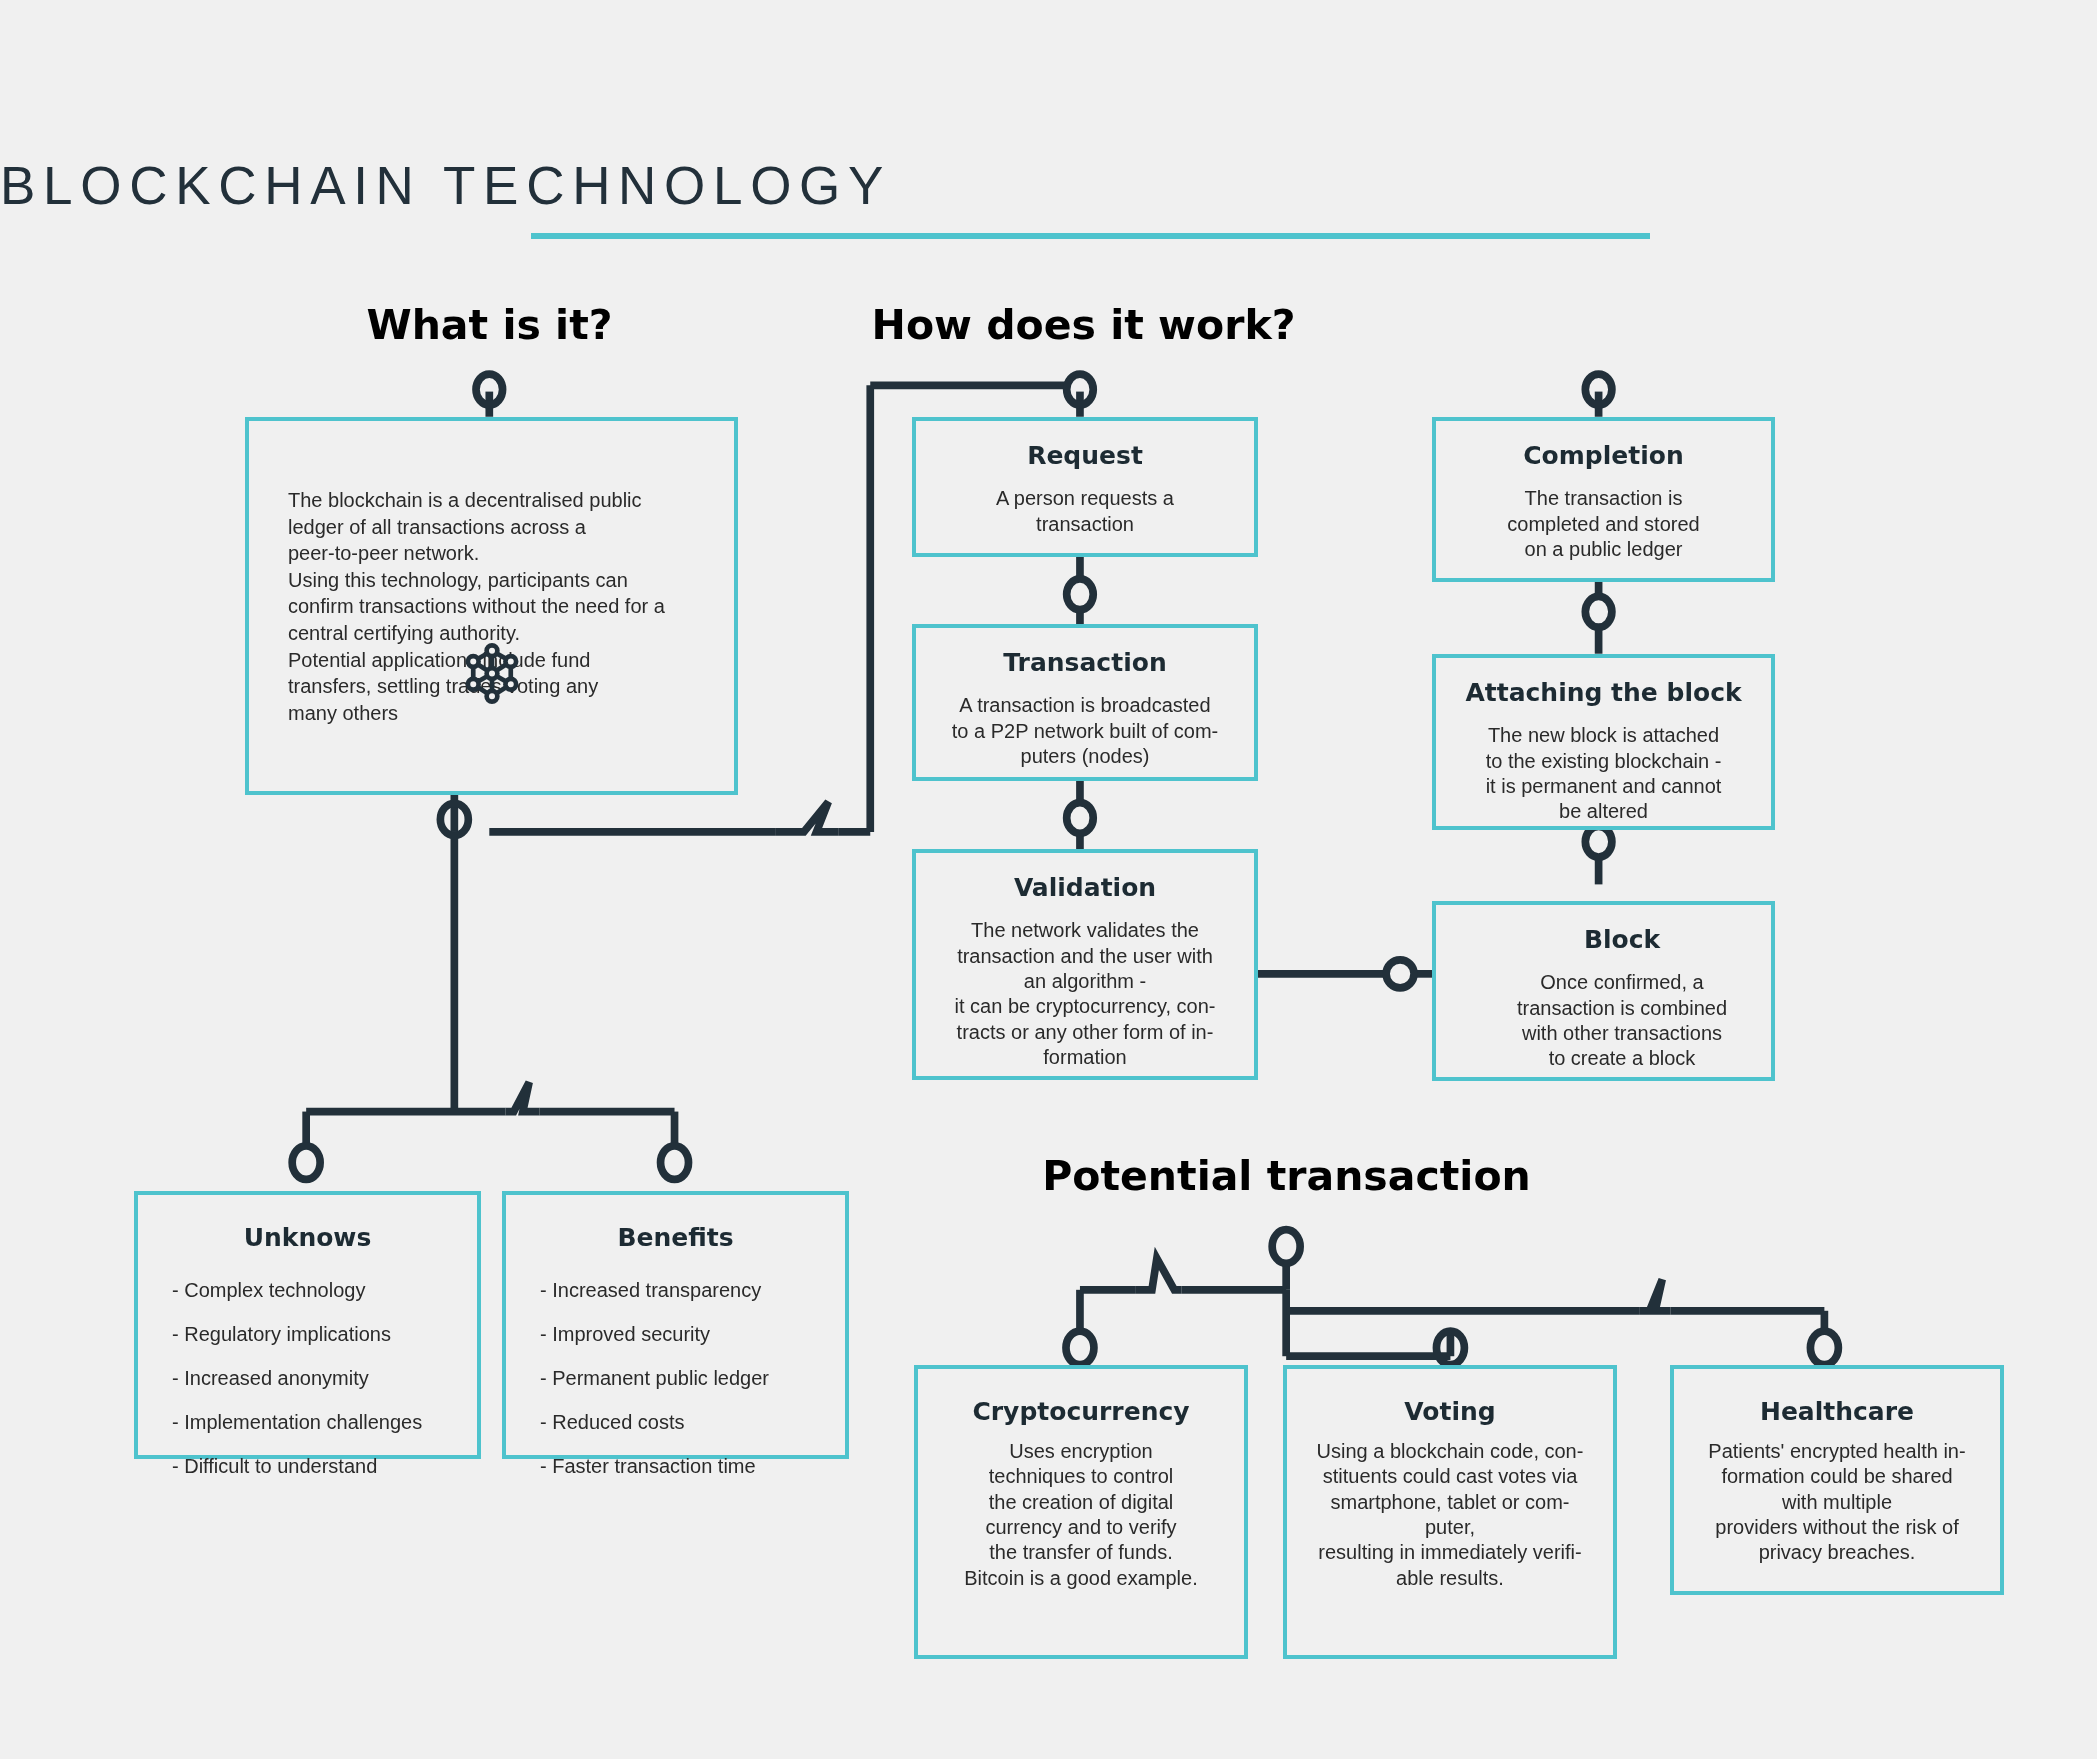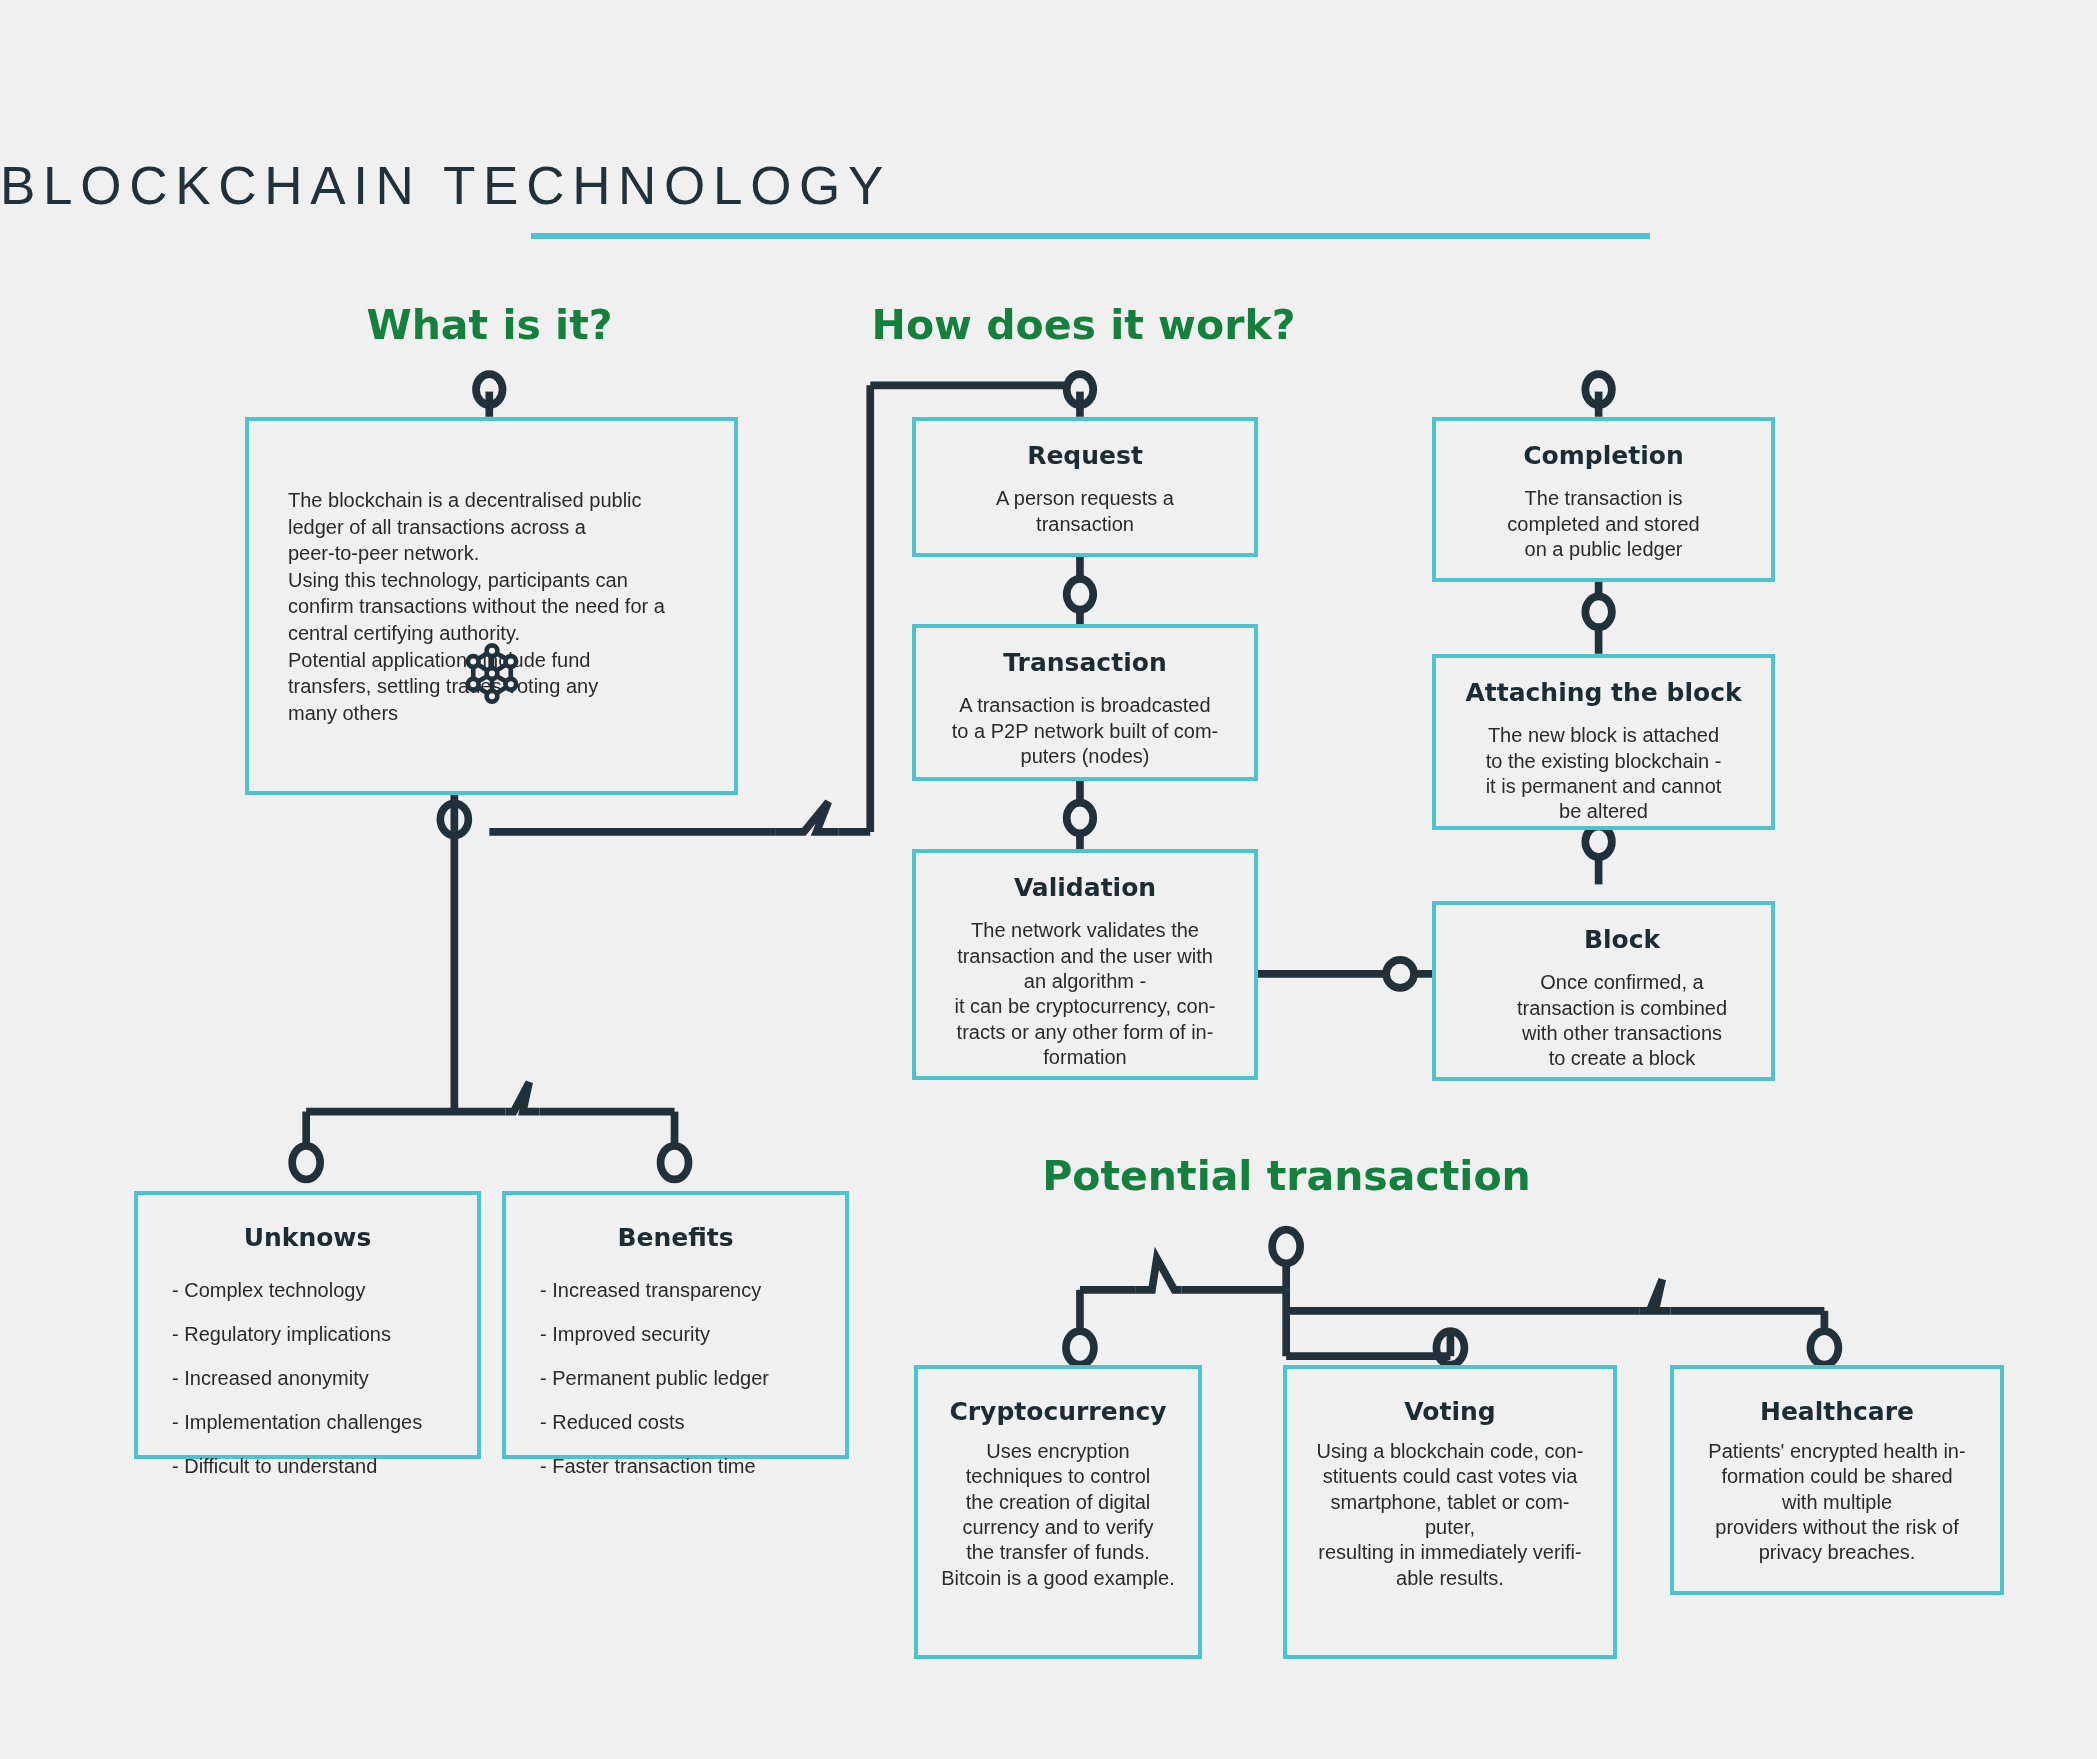--- a/index.html
+++ b/index.html
@@ -29,21 +29,21 @@
   .title-rule{
     position:absolute;left:531px;top:233px;width:1119px;height:6.3px;
     background:#4ec3cd;
   }
 
   
   .sec-head{
     position:absolute;
     font-family:"DejaVu Sans", sans-serif;
     font-weight:700;
-    color:#15803d;
+    color:#000000;
     font-size:41px;
     white-space:nowrap;
     text-align:center;
   }
 
   
   .card{
     position:absolute;
     border:4.9px solid #4ec3cd;
     background:#f0f0f0;
@@ -297,21 +297,21 @@
     <div class="card-title">Benefits</div>
     <ul>
       <li>- Increased transparency</li>
       <li>- Improved security</li>
       <li>- Permanent public ledger</li>
       <li>- Reduced costs</li>
       <li>- Faster transaction time</li>
     </ul>
   </div>
 
-  <div class="card appcard" style="left:914px;top:1365px;width:288px;height:294px;">
+  <div class="card appcard" style="left:914px;top:1365px;width:334px;height:294px;">
     <div class="card-title">Cryptocurrency</div>
     <div class="card-body">Uses encryption
 techniques to control
 the creation of digital
 currency and to verify
 the transfer of funds.
 Bitcoin is a good example.</div>
   </div>
 
   <div class="card appcard" style="left:1283px;top:1365px;width:334px;height:294px;">

